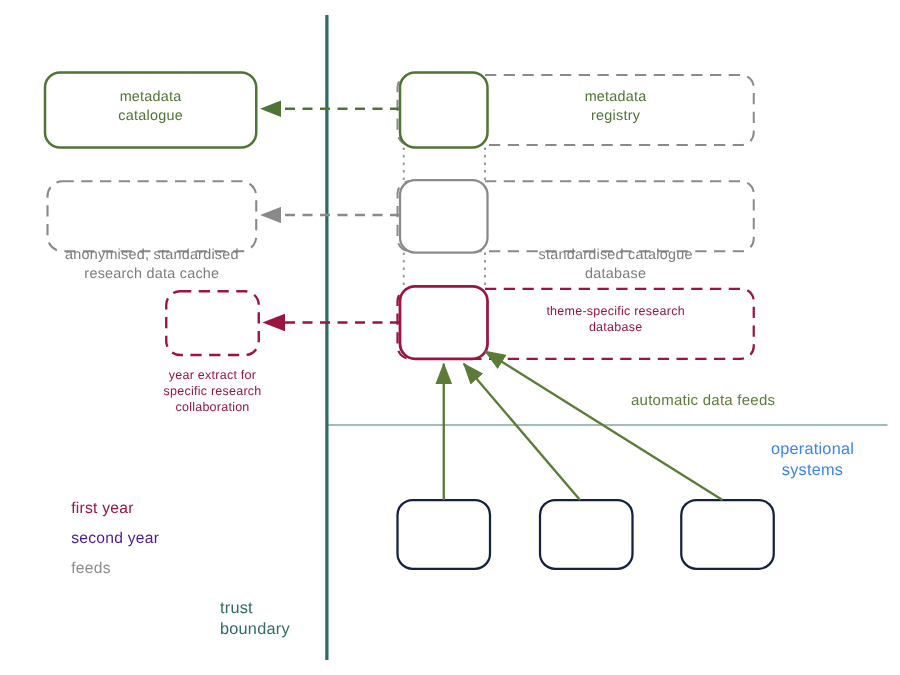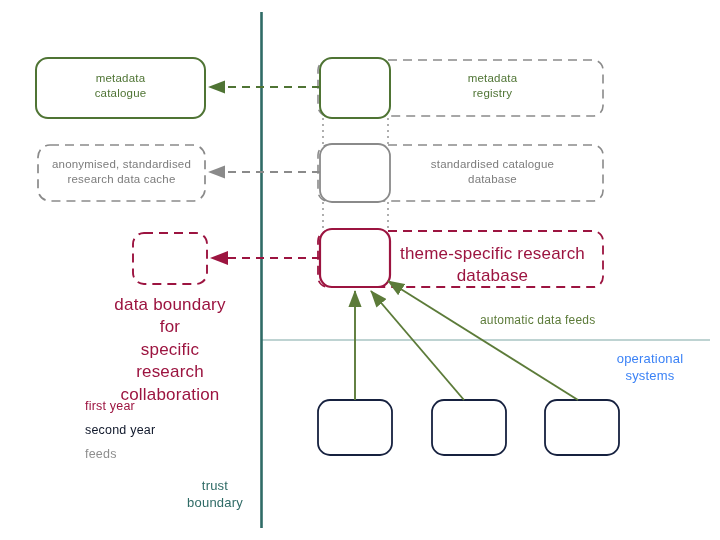--- a/index.html
+++ b/index.html
@@ -25,29 +25,29 @@
     height: 540px;
   }
   .lbl {
     position: absolute;
     text-align: center;
     line-height: 1.32;
     letter-spacing: 0.2px;
     white-space: pre-line;
   }
   .lbl-box-green { color: #4f7434; font-size: 11.5px; }
-  .lbl-box-gray  { color: #7c7c7c; font-size: 11.5px; }
-  .lbl-box-red   { color: #9c1440; font-size: 17px; }
-  .lbl-legend    { font-size: 12.5px; text-align: left; margin-left: 28px; }
+  .lbl-box-gray  { color: #7c7c7c; font-size: 11.5px; margin-top: 40px; }
+  .lbl-box-red   { color: #9c1440; font-size: 10px; }
+  .lbl-legend    { font-size: 12.5px; text-align: left; }
   .lbl-first     { color: #9c1440; }
-  .lbl-second    { color: #0f172a; }
+  .lbl-second    { color: #4c1d95; }
   .lbl-future    { color: #8e8e8e; }
-  .lbl-trust     { color: #2f6b66; font-size: 13px; text-align: center; }
+  .lbl-trust     { color: #2f6b66; font-size: 13px; text-align: left; }
   .lbl-ops       { color: #3b82f6; font-size: 13px; text-align: center; }
-  .lbl-feeds     { color: #5c7b39; font-size: 12px; text-align: left; }
+  .lbl-feeds     { color: #5c7b39; font-size: 12px; text-align: center; }
 </style>
 </head>
 <body>
 
 <div id="stage">
 
   <svg id="svg-layer" viewBox="0 0 720 540">
     <defs>
       <marker id="arw-green" markerWidth="9" markerHeight="7" refX="8.5" refY="3.5" orient="auto">
         <path d="M0,0 L9,3.5 L0,7 z" fill="#4f7434"></path>
@@ -115,21 +115,21 @@
 
   <div class="lbl lbl-box-green" style="left:390px; top:71px; width:205px;">metadata
 registry</div>
 
   <div class="lbl lbl-box-gray" style="left:390px; top:157px; width:205px;">standardised catalogue
 database</div>
 
   <div class="lbl lbl-box-red" style="left:390px; top:243px; width:205px;">theme-specific research
 database</div>
 
-  <div class="lbl lbl-box-red" style="left:110px; top:294px; width:120px;">data boundary for
+  <div class="lbl lbl-box-red" style="left:110px; top:294px; width:120px;">year extract for
 specific research
 collaboration</div>
 
   <div class="lbl lbl-feeds" style="left:480px; top:313px; width:165px;">automatic data feeds</div>
 
   <div class="lbl lbl-ops" style="left:595px; top:350px; width:110px;">operational
 systems</div>
 
   <div class="lbl lbl-trust" style="left:176px; top:477px; width:78px;">trust
 boundary</div>

